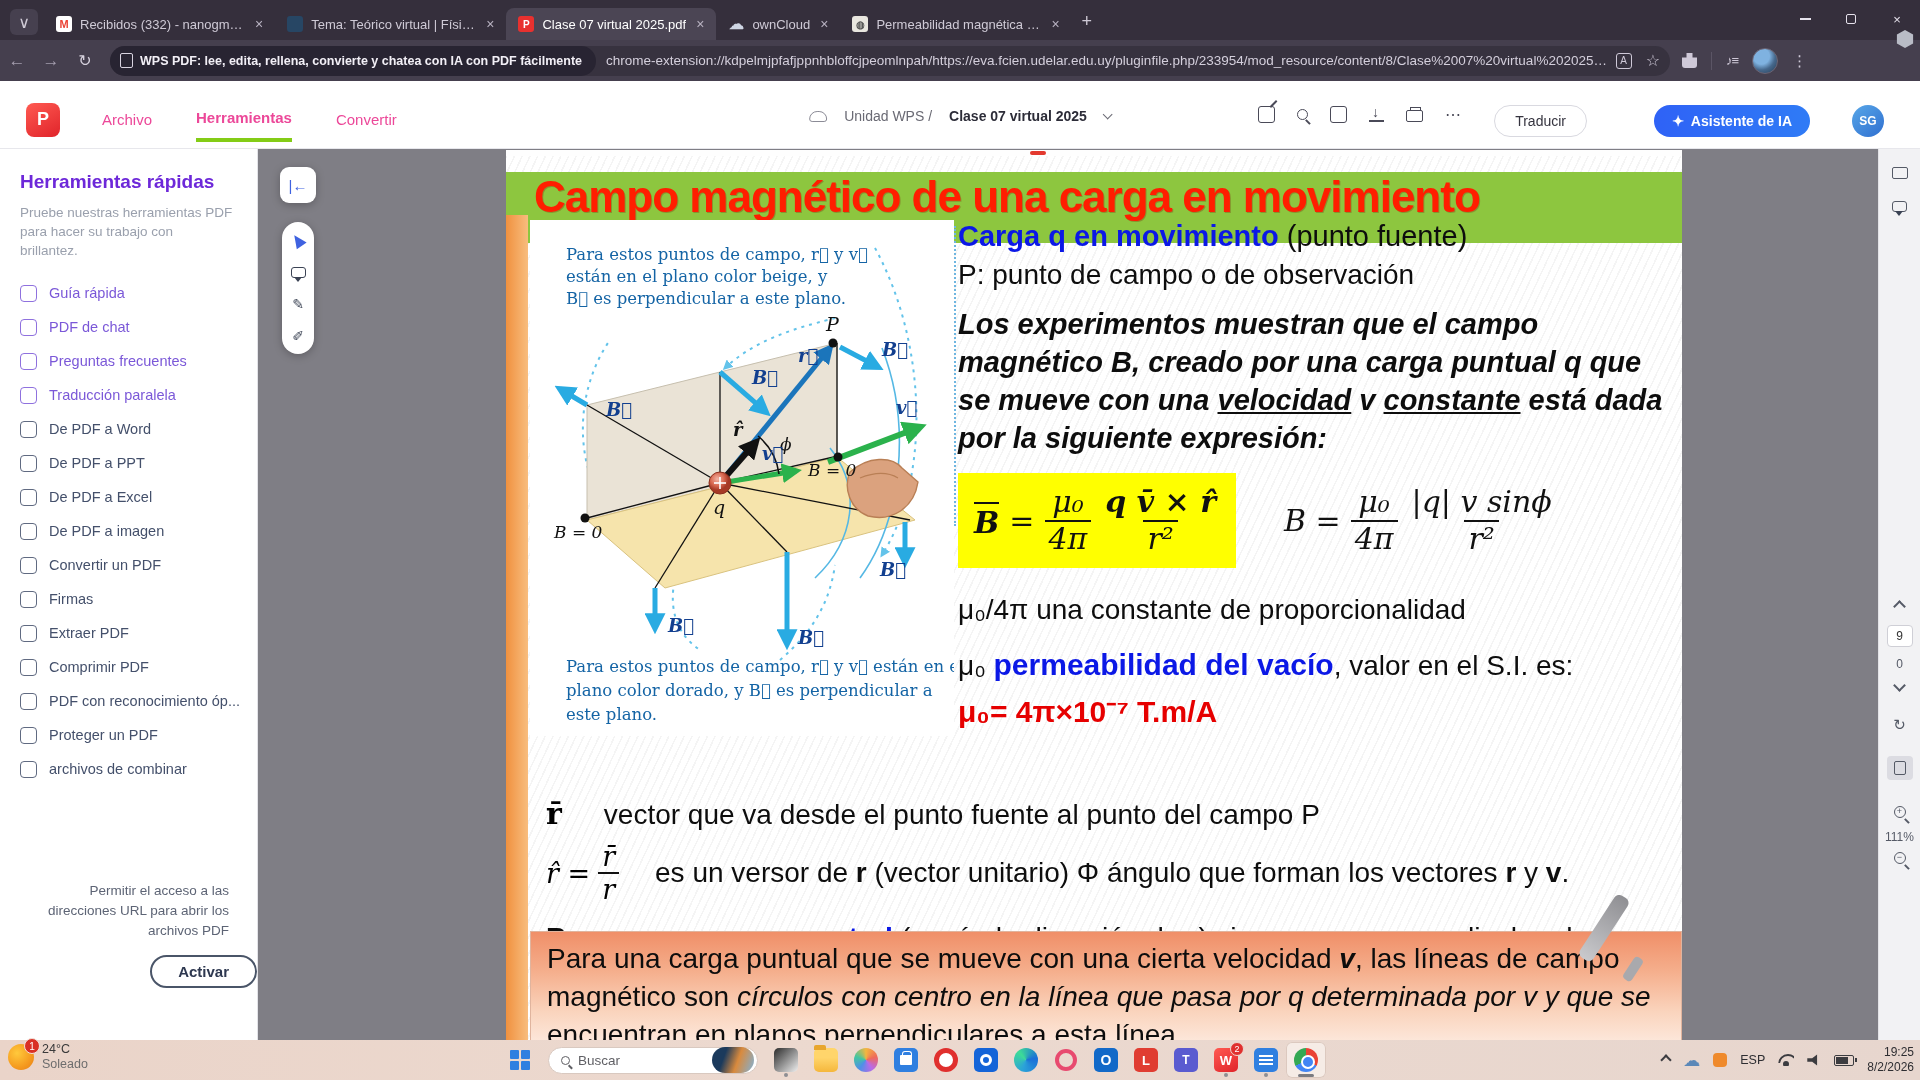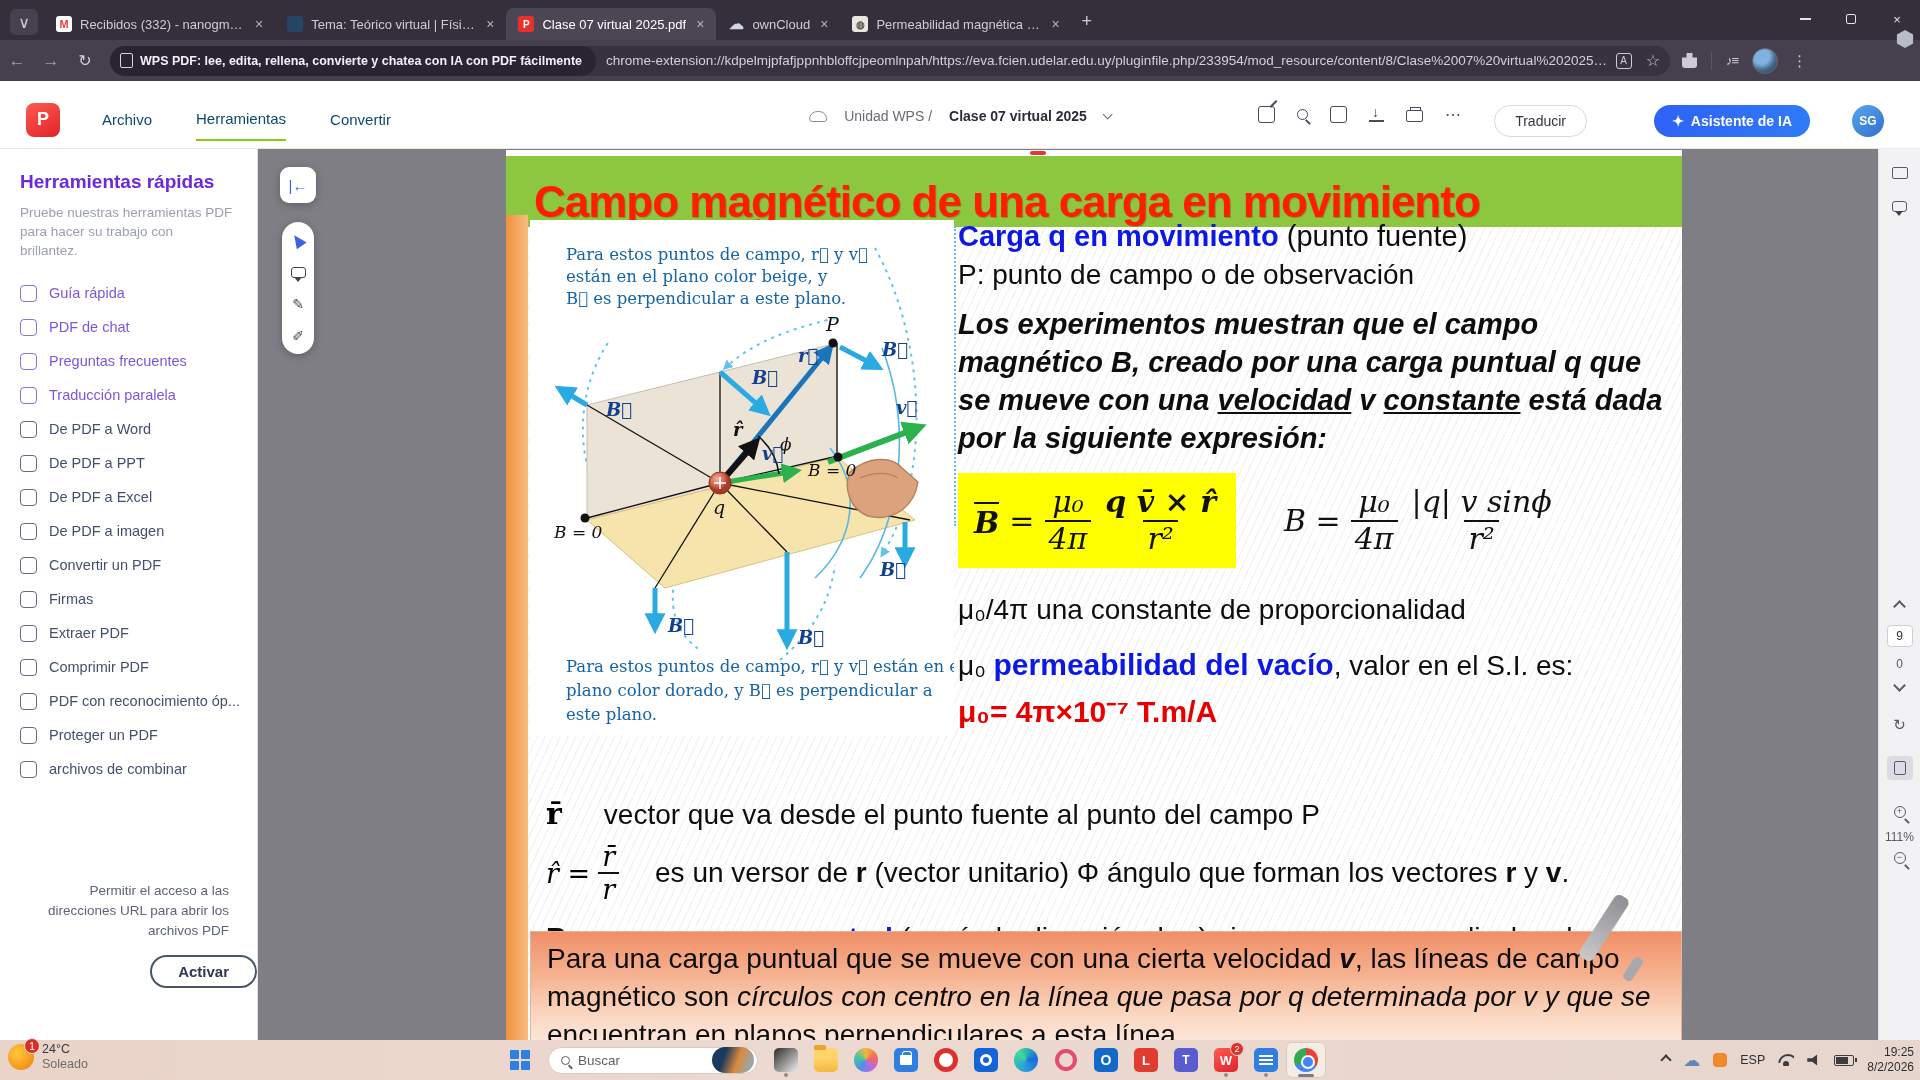--- a/index.html
+++ b/index.html
@@ -38,22 +38,22 @@
   .navright { display:flex; align-items:center; gap:14px; margin-left:12px; margin-right:10px; }
   .extpiece { width:15px; height:15px; background:#cfc9d8; border-radius:3px; clip-path:polygon(0 30%,30% 30%,30% 0,70% 0,70% 30%,100% 30%,100% 100%,0 100%); }
   .vdiv { width:1px; height:18px; background:#5b5565; }
   .media { color:#cfc9d8; font-size:13px; letter-spacing:-1px; }
   .avatar-photo { width:26px; height:26px; border-radius:50%; background:radial-gradient(circle at 35% 30%, #7fb2e0 0 35%, #46688c 60%, #243a52); border:1px solid #6b6575; }
   .kebab { color:#cfc9d8; font-size:15px; }
 
   
   .wpsheader { position:absolute; left:0; top:81px; width:1920px; height:68px; background:#fff; border-bottom:1px solid #e7e7ec; display:flex; align-items:center; }
   .wpslogo { width:34px; height:34px; border-radius:8px; margin:10px 20px 0 26px; background:linear-gradient(150deg,#ff5a52,#e0242a); color:#fff; display:flex; align-items:center; justify-content:center; font-weight:bold; font-size:18px; }
-  .menuitem { font-size:15px; color:#0c4a6e; margin:21px 22px 0 22px; padding-bottom:12px; }
-  .menuitem.active { font-weight:normal; border-bottom:2px solid #84cc16; }
+  .menuitem { font-size:15px; color:#ec4899; margin:21px 22px 0 22px; padding-bottom:12px; }
+  .menuitem.active { font-weight:bold; border-bottom:4px solid #84cc16; }
   .docpath { position:absolute; left:50%; transform:translateX(-50%); top:27px; display:flex; align-items:center; gap:17px; font-size:14px; color:#6a6a74; }
   .docpath b { color:#2c2c38; }
   .cloudic { width:18px; height:11px; border:1.6px solid #8b8b96; border-radius:8px 8px 3px 3px; position:relative; }
   .caret-down { width:7px; height:7px; border-right:1.6px solid #6a6a74; border-bottom:1.6px solid #6a6a74; transform:rotate(45deg); margin-top:-3px; }
   .wpsicons { position:absolute; right:458px; top:24px; display:flex; align-items:center; gap:22px; color:#4a4a58; }
   .lineic { width:17px; height:17px; border:1.6px solid #4a4a58; border-radius:3px; position:relative; }
   .lineic.pen::after { content:""; position:absolute; right:-4px; top:-4px; width:9px; height:2px; background:#4a4a58; transform:rotate(-45deg); }
   .magic { width:11px; height:11px; border:1.8px solid #4a4a58; border-radius:50%; position:relative; }
   .magic::after { content:""; position:absolute; right:-4px; bottom:-4px; width:6px; height:1.8px; background:#4a4a58; transform:rotate(45deg); }
   .dlic { width:15px; height:15px; position:relative; }
@@ -101,21 +101,21 @@
   .docic .pg { width:12px; height:14px; border:1.4px solid #555a66; border-radius:2px; }
   .zoomic { width:12px; height:12px; border:1.8px solid #555a66; border-radius:50%; position:relative; font-size:9px; line-height:9px; text-align:center; color:#555a66; }
   .zoomic::after { content:""; position:absolute; right:-5px; bottom:-5px; width:6px; height:1.8px; background:#555a66; transform:rotate(45deg); }
 
   
   .pagearea { position:absolute; left:258px; top:149px; width:1620px; height:891px; background:#7f7e85; }
   .prevpage { position:absolute; left:248px; top:1px; width:1176px; height:6px; background:#fefefe; }
   .prevpage .reddash { position:absolute; left:524px; top:1px; width:16px; height:4px; background:#e3392e; border-radius:2px; }
   .slide { position:absolute; left:248px; top:7px; width:1176px; height:884px; background:#fff; overflow:hidden;
            background-image:repeating-linear-gradient(115deg, rgba(150,150,150,.10) 0 1.5px, transparent 1.5px 7px); }
-  .greenbar { position:absolute; left:0; top:0; width:1176px; height:71px; background:#8dc63f; display:flex; align-items:flex-end; }
+  .greenbar { position:absolute; left:0; top:16px; width:1176px; height:71px; background:#8dc63f; display:flex; align-items:flex-start; }
   .slidetitle { color:#ff1e00; font-weight:bold; font-size:44px; letter-spacing:-1px; margin-left:28px; white-space:nowrap; text-shadow:1px 1px 0 rgba(120,0,0,.25); }
   .orangestrip { position:absolute; left:0; top:59px; width:22px; height:825px; background:linear-gradient(90deg,#f0913f,#f8bd7e); }
   .diagram { position:absolute; left:24px; top:64px; width:424px; height:516px; background:#fff; }
   .rightcol { position:absolute; left:452px; top:64px; width:716px; }
   .dotdiv { position:absolute; left:448px; top:70px; height:300px; border-left:2px dotted #6fb6e0; }
   .ln { font-size:28px; color:#0d0d0d; }
   .bb { color:#0b18e6; font-weight:bold; }
   .b { font-weight:bold; }
   .i { font-style:italic; }
   .bi { font-weight:bold; font-style:italic; }

